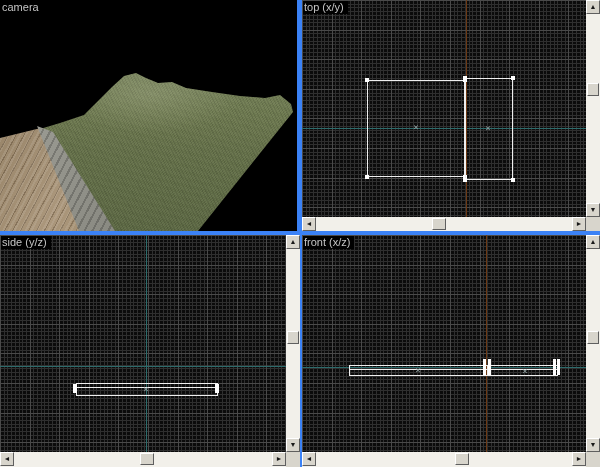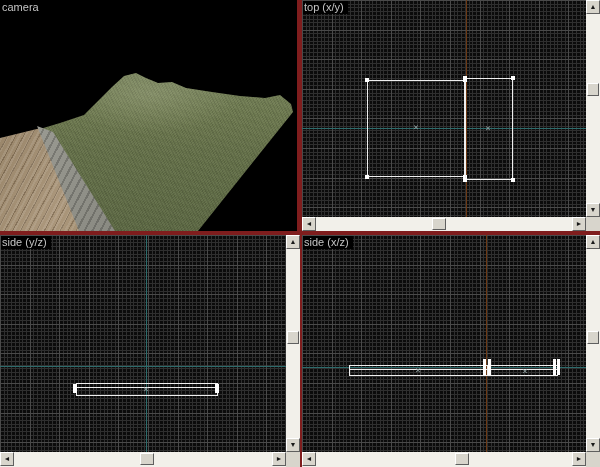--- a/index.html
+++ b/index.html
@@ -1,16 +1,16 @@
 <!DOCTYPE html>
 <html><head>
 <meta charset="utf-8">
 <style>
   html,body{margin:0;padding:0;background:#bfbfbf;}
-  #screen{position:relative;width:600px;height:467px;background:#7f1d1d;overflow:hidden;
+  #screen{position:relative;width:600px;height:467px;background:#3b82f6;overflow:hidden;
           font-family:"Liberation Sans",sans-serif;}
   .viewport{position:absolute;overflow:hidden;background:#000;}
   .vplabel{position:absolute;top:1px;left:1px;z-index:6;background:#000;color:#c4c4c4;
            font:11px "Liberation Sans",sans-serif;padding:0 4px 1px 1px;white-space:nowrap;}
   
   .grid{position:absolute;background-color:#0b0b0b;overflow:hidden;
     background-image:
       repeating-linear-gradient(to right,#4a4a4a 0 1px,transparent 1px 29.6px),
       repeating-linear-gradient(to bottom,#4a4a4a 0 1px,transparent 1px 29.6px),
       repeating-linear-gradient(to right,#2f2f2f 0 1px,transparent 1px 3.7px),
@@ -121,21 +121,21 @@
         <div style="position: absolute; left: 47px; top: 130px; width: 209px; height: 11px; border: 1px solid rgb(239, 239, 239); box-sizing: border-box;"></div>
         <div style="position: absolute; top: 130px; height: 11px; left: 185px; width: 1px; background: rgb(239, 239, 239);"></div>
         <div style="position: absolute; left: 47px; width: 209px; top: 134px; height: 1px; background: rgb(239, 239, 239);"></div>
         <div style="position: absolute; left: 181px; top: 124px; width: 3px; height: 16px; background: rgb(255, 255, 255);"></div>
         <div style="position: absolute; left: 186px; top: 124px; width: 3px; height: 16px; background: rgb(255, 255, 255);"></div>
         <div style="position: absolute; left: 251px; top: 124px; width: 3px; height: 16px; background: rgb(255, 255, 255);"></div>
         <div style="position: absolute; left: 255px; top: 124px; width: 3px; height: 16px; background: rgb(255, 255, 255);"></div>
         <div style="position: absolute; left: 112px; top: 131px; width: 8px; height: 9px; color: rgb(147, 163, 163); font: 9px / 9px &quot;DejaVu Sans Mono&quot;, monospace; text-align: center;">×</div>
         <div style="position: absolute; left: 219px; top: 132px; width: 8px; height: 9px; color: rgb(147, 163, 163); font: 9px / 9px &quot;DejaVu Sans Mono&quot;, monospace; text-align: center;">×</div>
       </div>
-    <div class="vplabel">side (x/z)</div>
+    <div class="vplabel">front (x/z)</div>
     <div class="vsb" style="left:284px;top:0;height:217px;">
       <div class="sbtn" style="left:0;top:0;"><span>▲</span></div>
       <div class="sthumb" style="left:1px;top:96px;width:12px;height:13px;"></div>
       <div class="sbtn" style="left:0;top:203px;"><span>▼</span></div>
     </div>
     <div class="hsb" style="left:0;top:217px;width:284px;">
       <div class="sbtn" style="left:0;top:0;"><span>◄</span></div>
       <div class="sthumb" style="left:153px;top:1px;width:14px;height:12px;"></div>
       <div class="sbtn" style="left:270px;top:0;"><span>►</span></div>
     </div>

